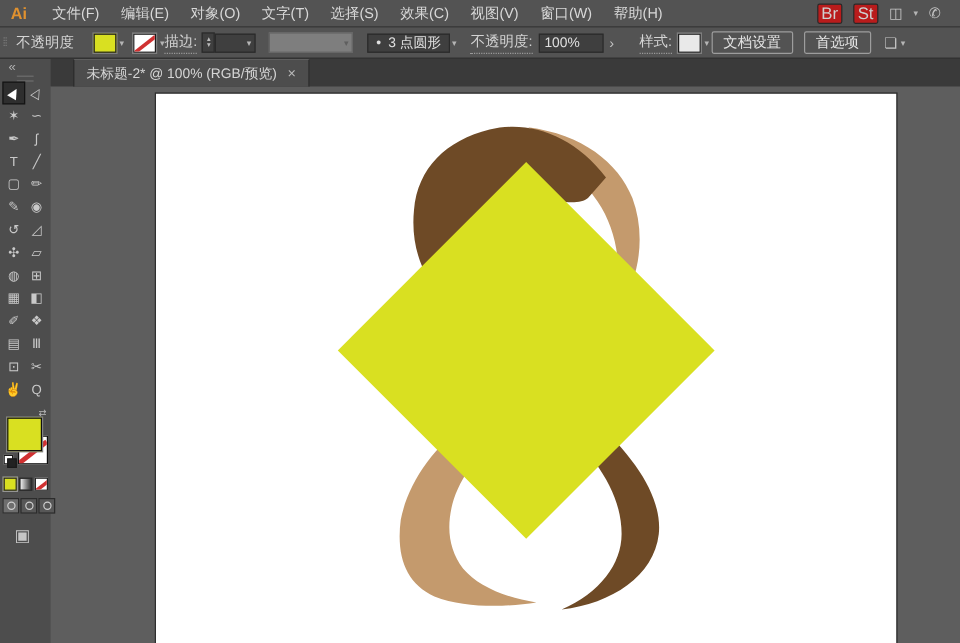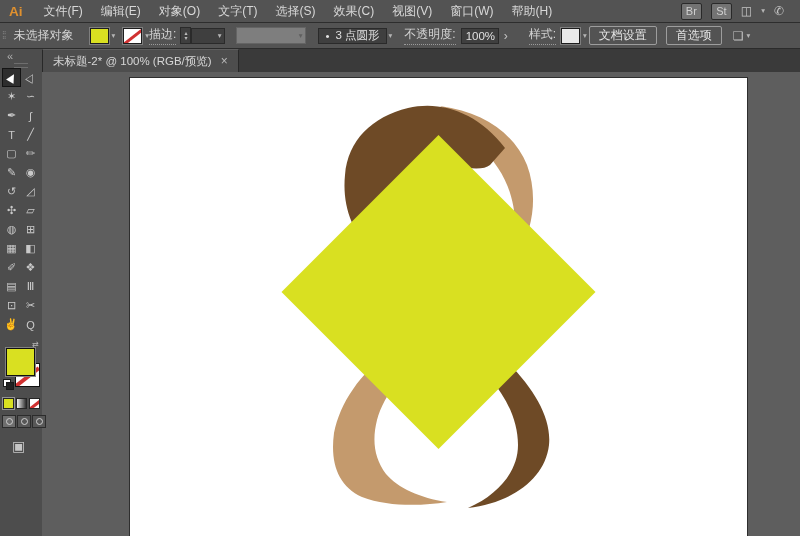--- a/index.html
+++ b/index.html
@@ -6,22 +6,22 @@
   body{width:800px;height:536px;overflow:hidden;position:relative;
        background:#535353;font-family:"Liberation Sans",sans-serif;
        -webkit-font-smoothing:antialiased}
   
   .menubar{position:absolute;top:0;left:0;right:0;height:22px;background:#535353;
            border-bottom:1px solid #2d2d2d;display:flex;align-items:center;
            color:#d8d8d8;font-size:12px;z-index:5}
   .logo{font-weight:bold;font-size:13.5px;padding:0 12px 0 9px}
   .menu-item{padding:0 9px;cursor:default;white-space:nowrap}
   .mb-right{margin-left:auto;display:flex;align-items:center;gap:9px;padding-right:16px}
-  .mb-btn{width:19px;height:15px;background:#737373;border:1px solid #292929;border-radius:2px;
-          color:#cfcfcf;font-size:11px;display:flex;align-items:center;justify-content:center}
+  .mb-btn{width:19px;height:15px;background:#b91c1c;border:1px solid #292929;border-radius:2px;
+          color:#cfcfcf;font-size:14px;display:flex;align-items:center;justify-content:center}
   .mb-ic{color:#c4c4c4;font-size:12px;line-height:1}
   .dd{font-size:7.5px;color:#b5b5b5;line-height:1}
   
   .controlbar{position:absolute;top:23px;left:0;right:0;height:25px;background:#535353;
               border-bottom:1px solid #2b2b2b;display:flex;align-items:center;
               font-size:12px;color:#d4d4d4;z-index:5}
   .grip{color:#7d7d7d;font-size:10px;margin-left:2px;letter-spacing:-1px}
   .cb-label{white-space:nowrap}
   .cb-link{border-bottom:1px dotted #9a9a9a;padding-bottom:1px;white-space:nowrap}
   .sw{width:17px;height:14px;border:1px solid #1d1d1d;box-shadow:0 0 0 1px #7e7e7e}
@@ -31,21 +31,21 @@
            align-items:center;color:#e0e0e0;box-sizing:border-box}
   .stepper{width:11px;height:17px;background:#3f3f3f;border:1px solid #2a2a2a;display:flex;
            flex-direction:column;align-items:center;justify-content:center;box-sizing:border-box}
   .stepper span{font-size:6px;line-height:5px;color:#bcbcbc}
   .disabled-dd{width:70px;height:17px;background:#7e7e7e;border:1px solid #646464;
                box-sizing:border-box;display:flex;align-items:center;justify-content:flex-end;padding-right:3px}
   .btn{border:1px solid #9d9d9d;border-radius:2px;height:17px;padding:0 9px;display:flex;
        align-items:center;color:#e4e4e4;font-size:12px;white-space:nowrap}
   
   .tabbar{position:absolute;top:49px;left:42px;right:0;height:23px;background:#3a3a3a;z-index:3}
-  .tab{position:absolute;left:0;top:0;height:22px;background:#4d4d4d;
+  .tab{position:absolute;left:19px;top:0;height:22px;background:#4d4d4d;
        border-left:1px solid #282828;border-right:1px solid #282828;border-top:1px solid #5e5e5e;
        display:flex;align-items:center;gap:9px;padding:0 10px;color:#d6d6d6;font-size:11.5px;white-space:nowrap}
   .tab-close{color:#b9b9b9;font-size:12px;line-height:1}
   
   .tools{position:absolute;left:0;top:49px;bottom:0;width:42px;background:#4d4d4d;z-index:4}
   .tools-collapse{position:absolute;top:1px;left:7px;color:#b2b2b2;font-size:11px}
   .tools-grip{position:absolute;top:14px;left:14px;width:14px;height:3px;
               border-top:1px solid #6e6e6e;border-bottom:1px solid #6e6e6e}
   .tools-grid{position:absolute;top:19px;left:2px;display:grid;grid-template-columns:19px 19px}
   .tool{height:19px;display:flex;align-items:center;justify-content:center;
@@ -95,21 +95,21 @@
     <span class="mb-btn">Br</span>
     <span class="mb-btn">St</span>
     <span class="mb-ic">◫</span>
     <span class="dd">▾</span>
     <span class="mb-ic">✆</span>
   </div>
 </div>
 
 <div class="controlbar">
   <span class="grip">⁞⁞</span>
-  <span class="cb-label" style="margin-left:8px">未选择对象</span>
+  <span class="cb-label" style="margin-left:8px">不透明度</span>
   <span class="sw" style="margin-left: 16px; background: rgb(217, 224, 33);"></span>
   <span class="dd" style="margin-left:3px">▾</span>
   <span class="sw sw-none" style="margin-left:8px">
       <i class="slash" style="background: rgb(208, 49, 49);"></i>
     </span>
   <span class="dd" style="margin-left:3px">▾</span>
   <span class="cb-link" style="">描边:</span>
   <span class="stepper" style="margin-left:4px">
     <span>▴</span>
     <span>▾</span>
@@ -119,21 +119,21 @@
   </span>
   <span class="disabled-dd" style="margin-left:11px">
     <span class="dd" style="color:#5f5f5f">▾</span>
   </span>
   <span class="darkbox" style="margin-left:12px;padding:0 6px;gap:6px;font-size:11.5px">
     <span>•</span>
     <span>3 点圆形</span>
   </span>
   <span class="dd" style="margin-left:2px">▾</span>
   <span class="cb-link" style="margin-left:12px">不透明度:</span>
-  <span class="darkbox" style="margin-left:5px;width:38px;padding:0 4px;font-size:11.5px">100%</span>
+  <span class="darkbox" style="margin-left:5px;width:54px;padding:0 4px;font-size:11.5px">100%</span>
   <span style="margin-left:5px;color:#c2c2c2;font-size:12px">›</span>
   <span class="cb-link" style="margin-left:21px">样式:</span>
   <span class="sw" style="margin-left:5px;background:#e9e9e9"></span>
   <span class="dd" style="margin-left:3px">▾</span>
   <span class="btn" style="margin-left:2px">文档设置</span>
   <span class="btn" style="margin-left:9px">首选项</span>
   <span class="mb-ic" style="margin-left:11px">❏</span>
   <span class="dd" style="margin-left:3px">▾</span>
 </div>
 

